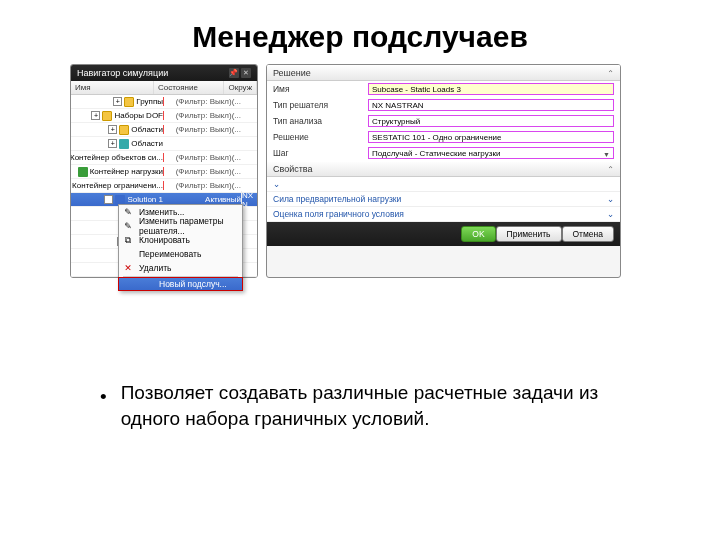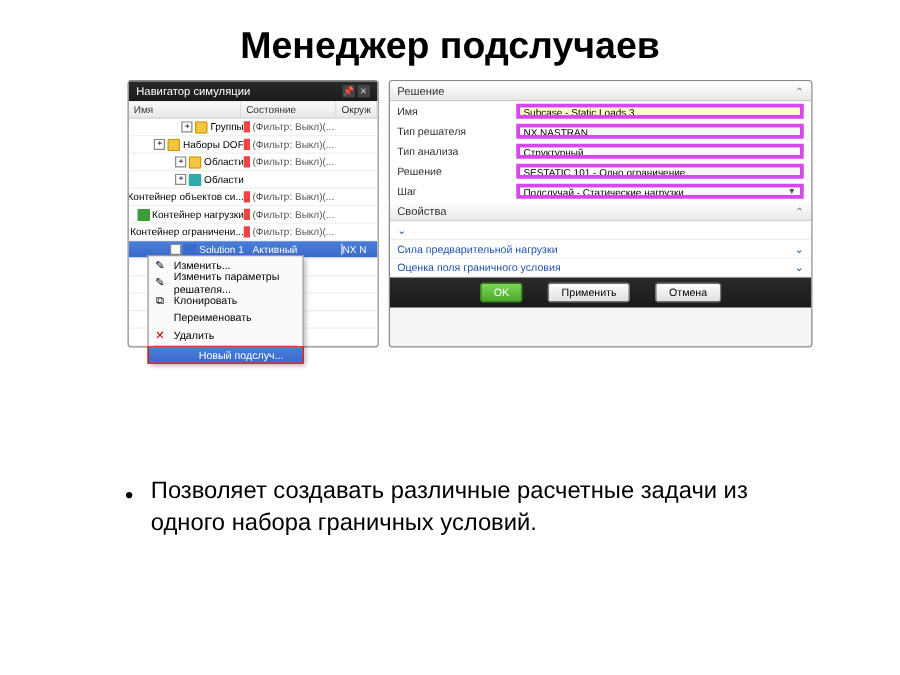--- a/index.html
+++ b/index.html
@@ -1,33 +1,33 @@
 <!DOCTYPE html>
 <html><head>
 <meta charset="utf-8">
 <style>
   * { box-sizing: border-box; margin: 0; padding: 0; }
   body { width: 720px; height: 540px; background: #fff; font-family: Arial, sans-serif; position: relative; }
   .slide-title { font-size: 30px; font-weight: bold; text-align: center; padding: 20px 17px 10px; }
   .panels { display: flex; gap: 8px; padding: 0 70px; }
   .panel { border: 1px solid #888; border-radius: 3px; overflow: hidden; background: #f5f5f5; }
-  .panel-left { width: 210px; margin-left: 32px; }
+  .panel-left { width: 188px; }
   .panel-right { width: 355px; }
   .title-bar { background: linear-gradient(#2a2a2a,#1a1a1a); color: #fff; font-size: 9px; padding: 3px 6px; display: flex; align-items: center; justify-content: space-between; }
   .title-bar-btns { display: flex; gap: 2px; }
   .tb-btn { width: 10px; height: 10px; background: #444; border-radius: 1px; display: flex; align-items: center; justify-content: center; font-size: 7px; color: #ccc; }
   .header-row { display: flex; background: linear-gradient(#fafafa,#e8e8e8); border-bottom: 1px solid #ccc; font-size: 8px; color: #333; }
   .header-row > div { padding: 2px 4px; border-right: 1px solid #ddd; }
   .col-name { width: 92px; }
   .col-state { width: 78px; }
   .col-env { flex: 1; }
   .tree { background: #fff; font-size: 8px; }
   .tree-row { display: flex; align-items: center; height: 14px; border-bottom: 1px solid #f0f0f0; }
   .tree-row .cell-name { width: 92px; display: flex; align-items: center; overflow: hidden; white-space: nowrap; justify-content: flex-end; }
-  .tree-row .cell-state { width: 78px; padding-left: 2px; overflow: hidden; white-space: nowrap; color: #555; border-left: 5px solid #ef4444; }
+  .tree-row .cell-state { width: 78px; padding-left: 2px; overflow: hidden; white-space: nowrap; color: #555; border-left: 1px solid #ef4444; text-align: right; }
   .tree-row .cell-env { flex: 1; border-left: 1px solid #eee; }
   .indent { display: inline-block; }
   .toggle { width: 9px; height: 9px; border: 1px solid #888; display: inline-flex; align-items: center; justify-content: center; font-size: 7px; margin-right: 2px; background: #fff; }
   .ico { width: 10px; height: 10px; margin-right: 2px; display: inline-block; }
   .ico-folder { background: #f4c542; border: 1px solid #cc9a00; border-radius: 1px; }
   .ico-green { background: #3a9d3a; border-radius: 1px; }
   .ico-red { background: #c33; border-radius: 1px; }
   .ico-blue { background: #3a6acc; border-radius: 1px; }
   .ico-cyan { background: #3aa; border-radius: 1px; }
   .row-active { background: linear-gradient(#4a7dd8,#3a6acc); color: #fff; }
@@ -35,25 +35,25 @@
   .ctx-menu { position: absolute; left: 118px; top: 204px; width: 125px; background: #fafafa; border: 1px solid #999; box-shadow: 2px 2px 4px rgba(0,0,0,.3); font-size: 8.5px; z-index: 10; }
   .ctx-item { display: flex; align-items: center; padding: 2px 6px 2px 20px; position: relative; height: 14px; }
   .ctx-ico { position: absolute; left: 3px; width: 12px; height: 12px; display: flex; align-items: center; justify-content: center; font-size: 9px; }
   .ctx-sep { height: 1px; background: #ccc; margin: 1px 4px; }
   .ctx-highlight { background: linear-gradient(#4a7dd8,#3a6acc); color: #fff; border: 1px solid #c00; margin: -1px; padding-left: 40px; }
   .pv { background: #fff; }
   .section-bar { background: linear-gradient(#fdfdfd,#e8e8e8); border-top: 1px solid #fff; border-bottom: 1px solid #ccc; font-size: 9px; padding: 2px 6px; display: flex; justify-content: space-between; align-items: center; color: #333; }
   .section-bar .chev { font-size: 8px; color: #666; }
   .field-row { display: flex; align-items: center; padding: 1px 6px; font-size: 8.5px; height: 16px; }
   .field-label { width: 95px; color: #333; }
-  .field-input { flex: 1; height: 12px; background: #fff; border: 3px solid #d946ef; font-size: 8px; padding: 0 3px; display: flex; align-items: flex-start; justify-content: space-between; overflow: hidden; white-space: nowrap; }
+  .field-input { flex: 1; height: 12px; background: #fff; border: 1px solid #d946ef; font-size: 8px; padding: 0 3px; display: flex; align-items: flex-end; justify-content: space-between; overflow: hidden; white-space: nowrap; }
   .field-input.editable { background: #ffffcc; }
   .arrow { font-size: 7px; color: #555; }
   .link-row { background: #fff; font-size: 8.5px; padding: 2px 6px; border-bottom: 1px solid #eee; display: flex; justify-content: space-between; color: #2255aa; }
-  .btn-bar { background: linear-gradient(#2a2a2a,#1a1a1a); padding: 4px 6px; display: flex; justify-content: center; gap: 20px; }
+  .btn-bar { background: linear-gradient(#2a2a2a,#1a1a1a); padding: 4px 6px; display: flex; justify-content: flex-end; gap: 0; }
   .btn { font-size: 8.5px; padding: 2px 10px; border-radius: 3px; border: 1px solid #777; background: linear-gradient(#fdfdfd,#e0e0e0); cursor: pointer; }
   .btn.primary { background: linear-gradient(#7ed957,#4aa82a); color: #fff; border-color: #3a8a1a; }
   .bullet { position: absolute; left: 100px; top: 380px; width: 540px; font-size: 19px; line-height: 1.35; display: flex; }
   .bullet .dot { margin-right: 14px; margin-top: 4px; }
 </style>
 </head>
 <body>
 
 <div class="slide-title">Менеджер подслучаев</div>
 

